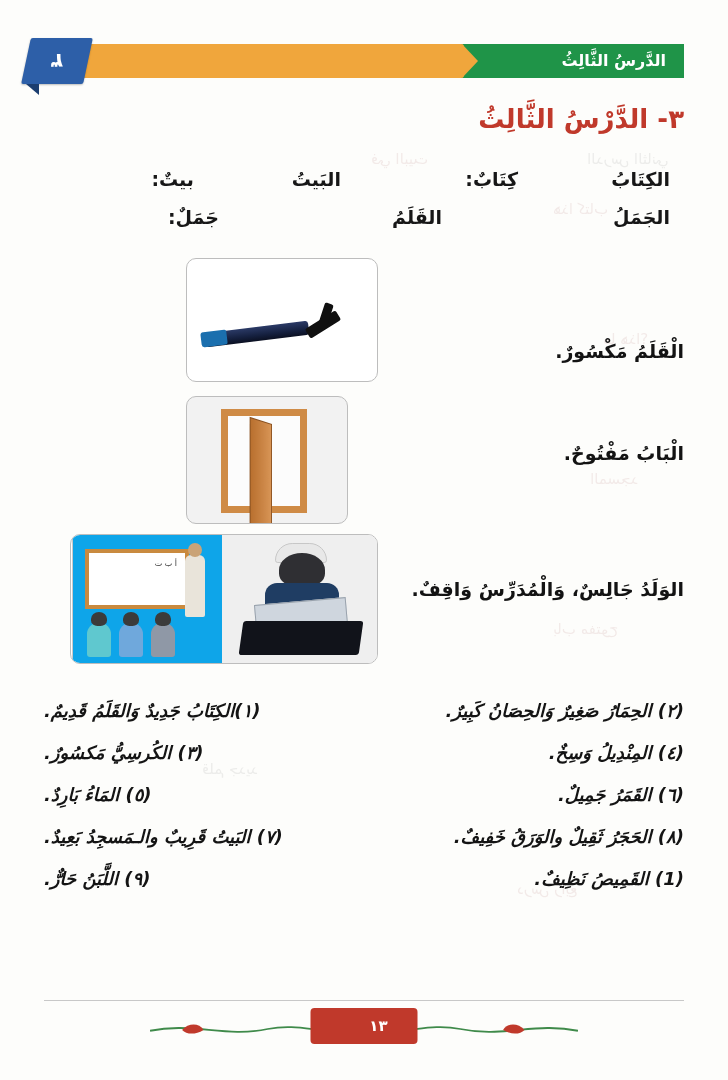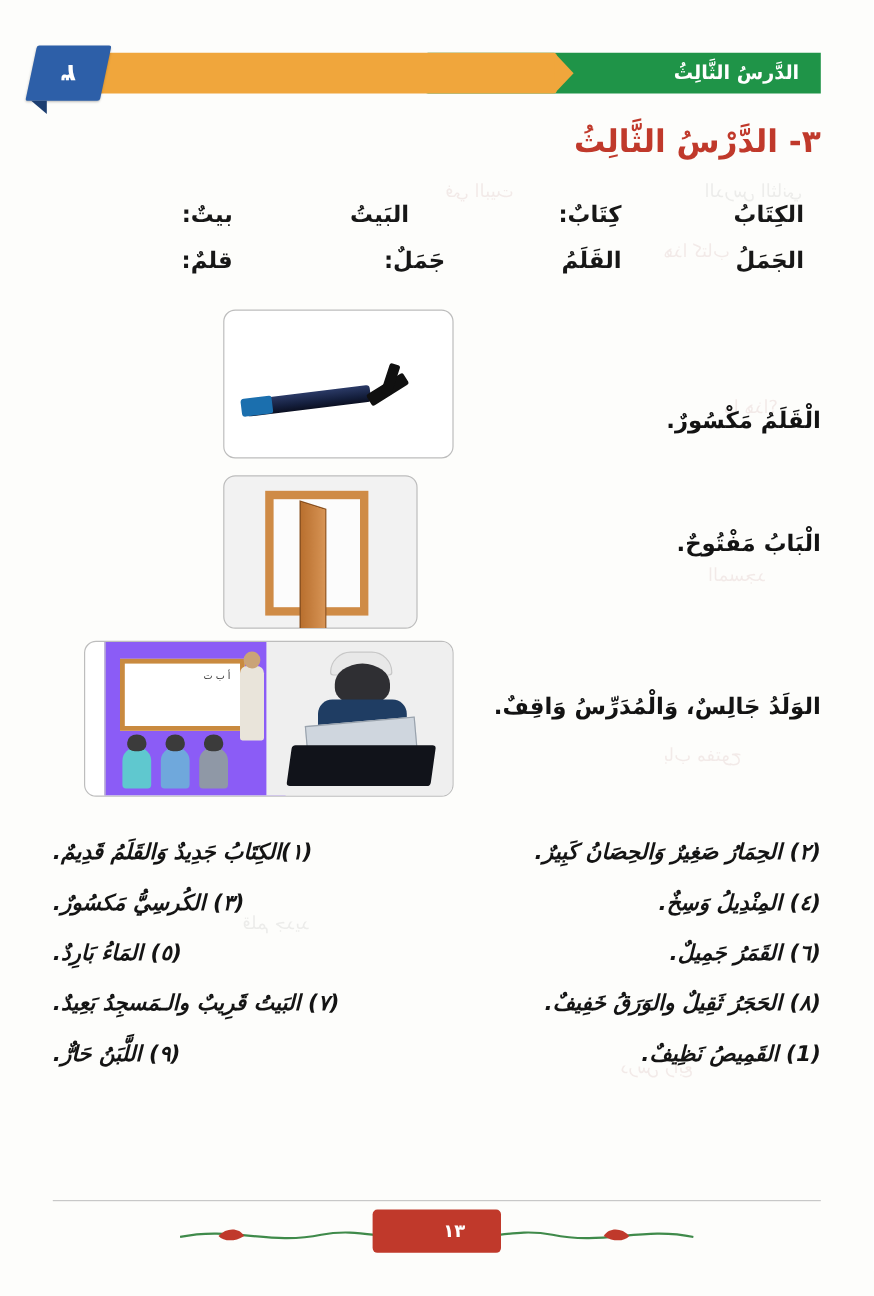--- a/index.html
+++ b/index.html
@@ -260,21 +260,21 @@
     left: 70px;
     width: 306px;
     height: 128px;
     background: #fff;
   }
   .fig-class .half {
     position: absolute;
     top: 0;
     height: 100%;
   }
-  .cl-left { left: 16px; width: 150px; background: #8b5cf6; border-left: 1px solid #c9c9c9; }
+  .cl-left { left: 1px; width: 150px; background: #0ea5e9; border-left: 1px solid #c9c9c9; }
   .cl-right { right: 0; width: 155px; background: #efefef; }
   .board {
     position: absolute;
     left: 12px; top: 14px;
     width: 96px; height: 52px;
     background: #fff;
     border: 4px solid #c98a3f;
   }
   .board-txt {
     position: absolute;
@@ -453,21 +453,20 @@
     <div class="vrow">
       <div class="vcell c1">الكِتَابُ</div>
       <div class="vcell c2">كِتَابٌ:</div>
       <div class="vcell c3">البَيتُ</div>
       <div class="vcell c4">بيتٌ:</div>
     </div>
     <div class="vrow">
       <div class="vcell c1">الجَمَلُ</div>
       <div class="vcell c3">القَلَمُ</div>
       <div class="vcell c2">جَمَلٌ:</div>
-      <div class="vcell c4">قلمٌ:</div>
     </div>
   </div>
 
   <div class="sent sent1">الْقَلَمُ مَكْسُورٌ.</div>
   <div class="figure fig-pen">
     <div class="pen-body"></div>
     <div class="pen-cap"></div>
     <div class="pen-tip"></div>
   </div>
 

